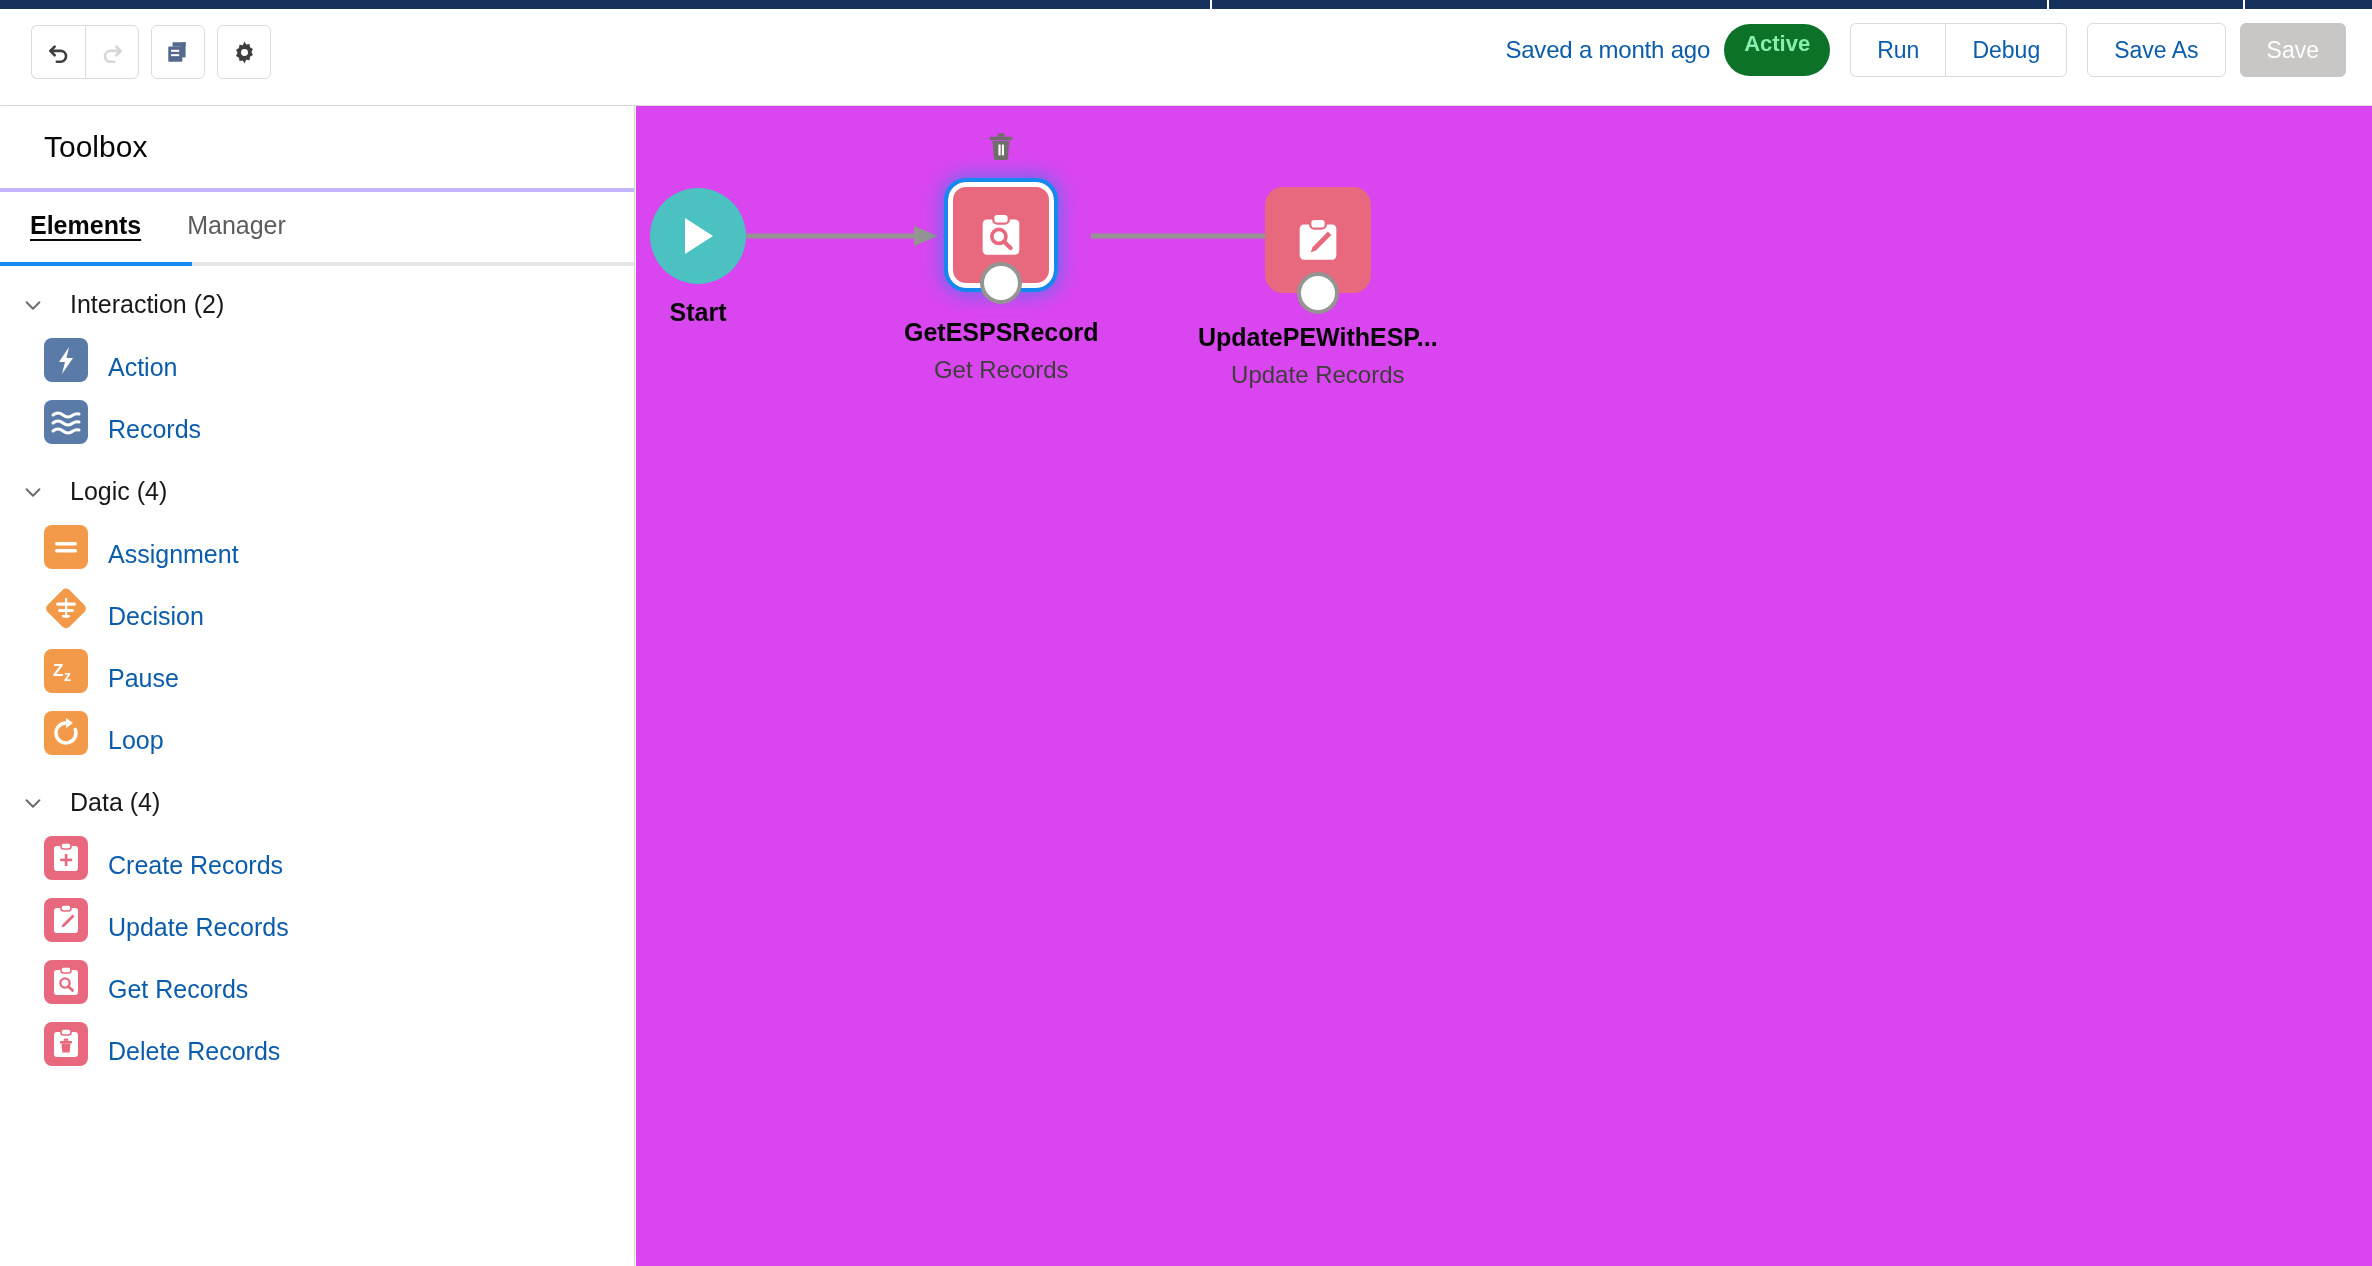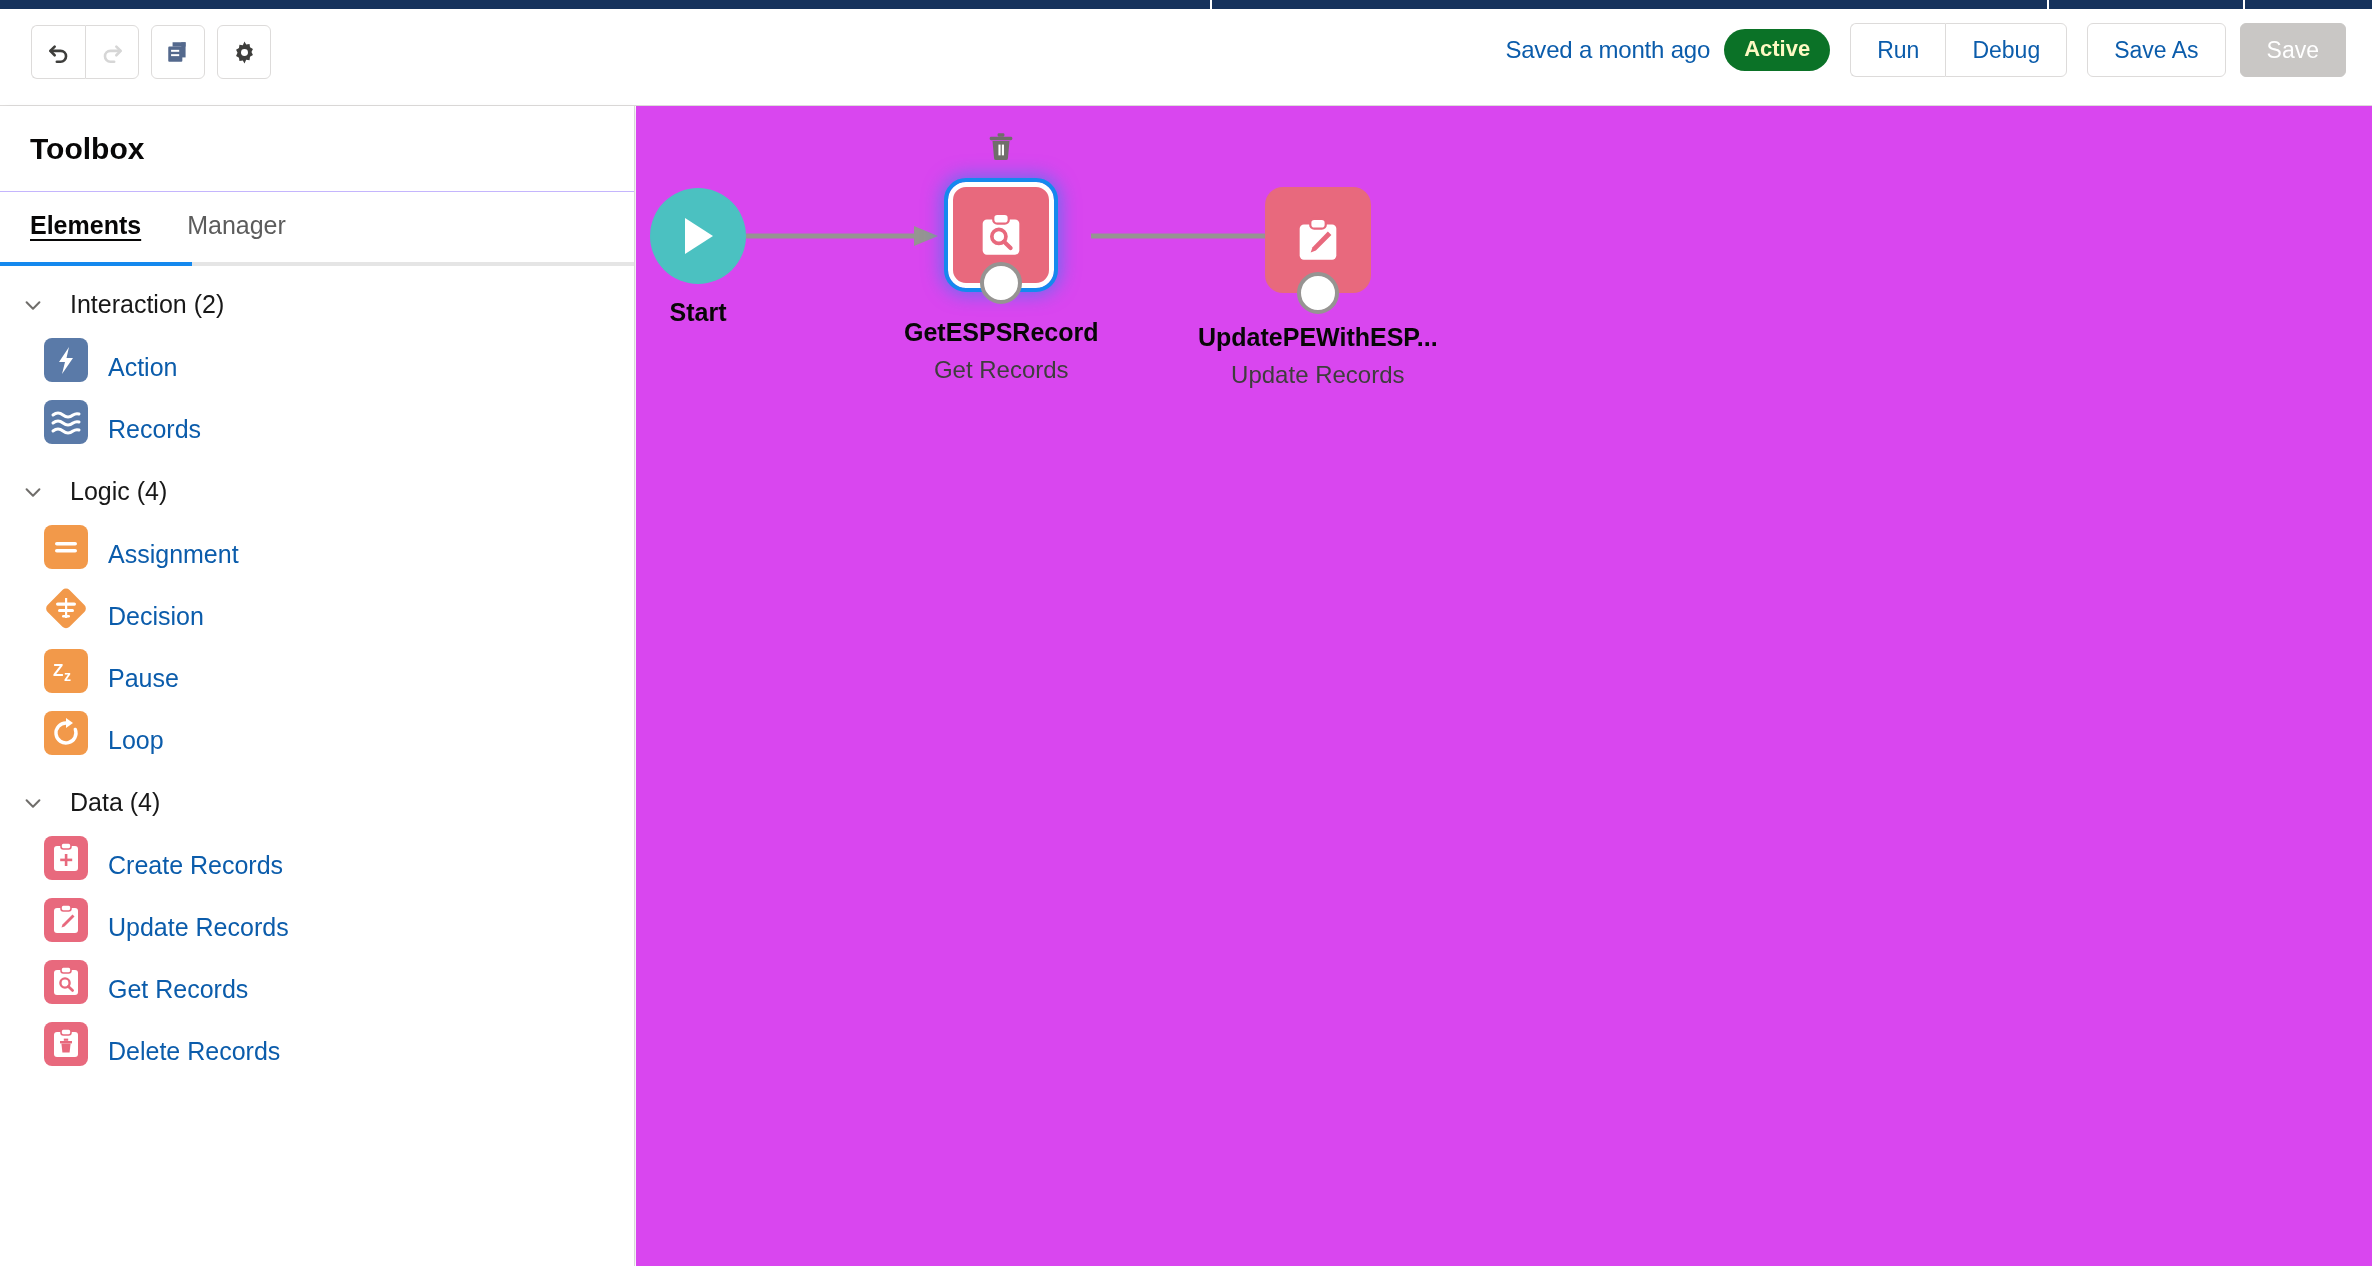--- a/index.html
+++ b/index.html
@@ -48,23 +48,23 @@
 
   .toolbar-right {
     position: absolute; right: 26px; top: 14px;
     display: flex; align-items: center; gap: 14px;
   }
   .saved-text {
     color: #0b5cab; font-size: 24px; letter-spacing: -0.2px;
     white-space: nowrap;
   }
   .status-badge {
-    background: #0b7227; color: #fef9c3;
+    background: #0b7227; color: #86efac;
     font-size: 22px; font-weight: bold;
-    padding: 7px 20px 9px; border-radius: 999px;
+    padding: 7px 20px 19px; border-radius: 999px;
     white-space: nowrap;
   }
   .btn {
     height: 54px; min-width: 80px;
     background: #ffffff; border: 1px solid #dddbda;
     color: #0b5cab; font-size: 23px;
     border-radius: 6px; cursor: pointer;
     padding: 0 26px; white-space: nowrap;
     font-family: "Liberation Sans", sans-serif;
     display: flex; align-items: center; justify-content: center;
@@ -80,24 +80,23 @@
   
   .toolbox {
     position: absolute; top: 106px; left: 0;
     width: 635px; height: 1160px;
     background: #ffffff;
     border-right: 1px solid #d8d8d8;
     box-shadow: 3px 0 6px -3px rgba(0,0,0,0.13);
   }
   .toolbox-title {
     height: 86px; display: flex; align-items: center;
-    padding-left: 30px;
+    padding-left: 44px;
     font-size: 30px; color: #080707;
-    border-bottom: 1px solid #c4b5fd;
-    font-weight: bold;
+    border-bottom: 4px solid #c4b5fd;
   }
   .tabs {
     height: 74px; display: flex; align-items: center;
     padding-left: 24px; gap: 34px;
     border-bottom: 4px solid #e5e5e5;
     position: relative;
   }
   .tab {
     font-size: 25px; color: #5c5c5c;
     padding: 0 6px 4px; cursor: pointer;

